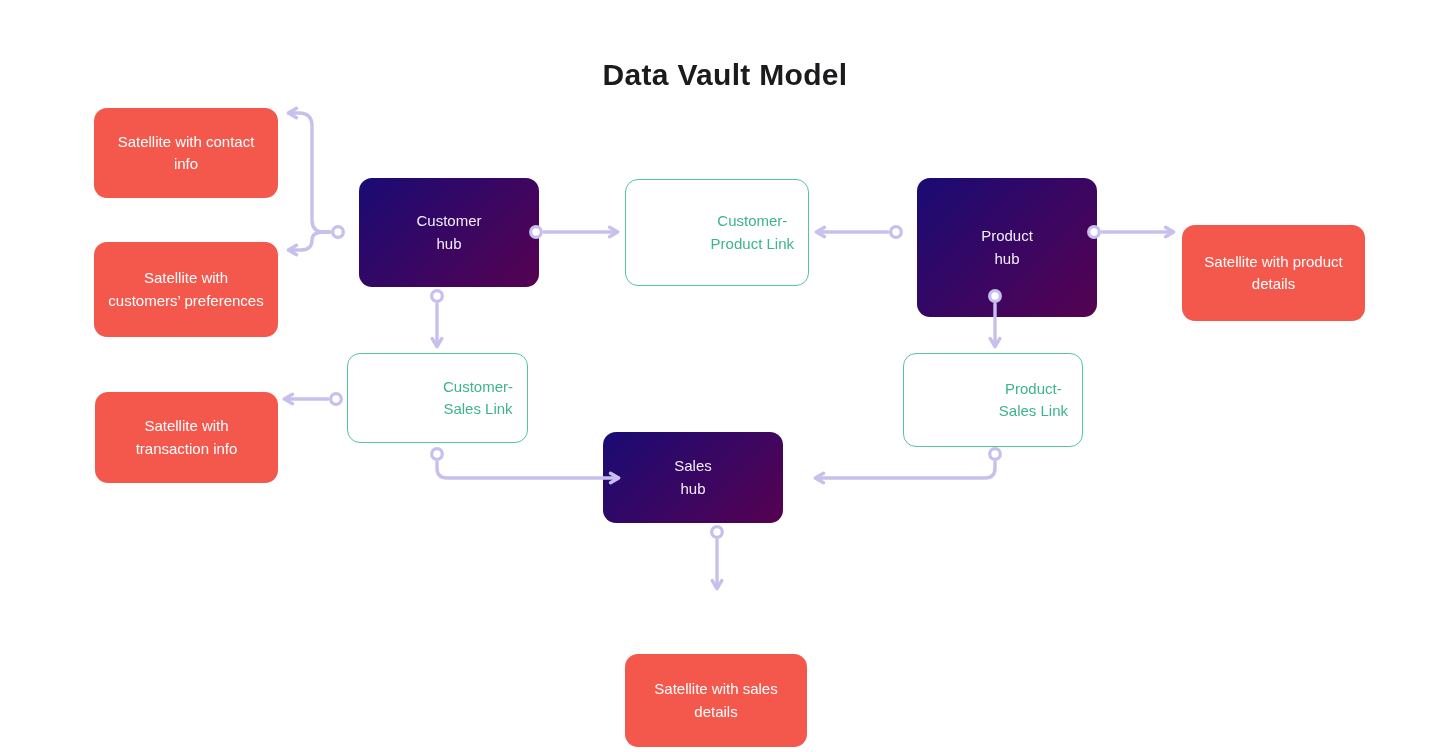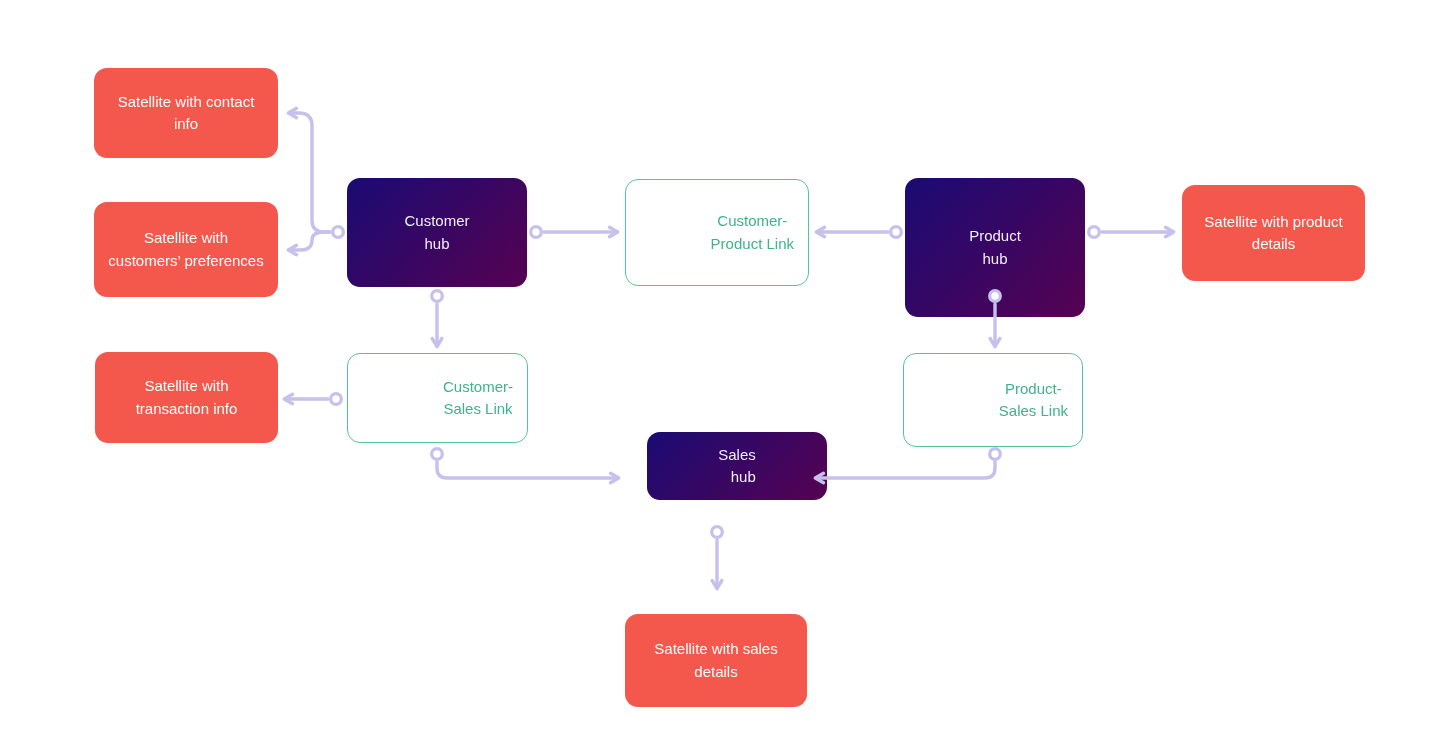--- a/index.html
+++ b/index.html
@@ -36,35 +36,37 @@
     text-align: center;
     font-size: 15px;
     line-height: 1.5;
     white-space: pre-line;
     box-sizing: border-box;
     padding: 6px 14px;
   }
   .satellite {
     background: var(--satellite-fill, #f4584c);
     color: var(--satellite-text, #ffffff);
+    margin-top: 40px;
   }
   .hub {
     background: linear-gradient(135deg, var(--hub-gradient-start, #1a0b74) 0%, var(--hub-gradient-end, #560251) 100%);
     color: var(--hub-text, #f2eefb);
+    margin-left: 12px;
   }
   .link {
     background: #ffffff;
     border: 1.6px solid var(--link-border, #56c598);
     color: var(--link-text, #3db489);
     justify-content: flex-end;
   }
   
   .n-customer-hub   { left: 347px; top: 178px; width: 180px; height: 109px; }
   .n-product-hub    { left: 905px; top: 178px; width: 180px; height: 139px; }
-  .n-sales-hub      { left: 647px; top: 432px; width: 180px; height:  68px; text-align: right; }
+  .n-sales-hub      { left: 591px; top: 432px; width: 180px; height:  91px; }
   .n-cp-link        { left: 625px; top: 179px; width: 184px; height: 107px; }
   .n-cs-link        { left: 347px; top: 353px; width: 181px; height:  90px; }
   .n-ps-link        { left: 903px; top: 353px; width: 180px; height:  94px; }
   .n-sat-contact    { left:  94px; top:  68px; width: 184px; height:  90px; }
   .n-sat-pref       { left:  94px; top: 202px; width: 184px; height:  95px; }
   .n-sat-trans      { left:  95px; top: 352px; width: 183px; height:  91px; }
   .n-sat-product    { left: 1182px; top: 185px; width: 183px; height:  96px; }
   .n-sat-sales      { left: 625px; top: 614px; width: 182px; height:  93px; }
 
   .connectors {
@@ -91,20 +93,21 @@
     stroke-width: 2.5;
     stroke-linecap: round;
     stroke-linejoin: round;
   }
 </style>
 </head>
 <body>
 
 <div class="canvas">
 
+  <h1 class="diagram-title">Data Vault Model</h1>
 
   <div class="node hub n-customer-hub">
     <span>Customer
 hub</span>
   </div>
   <div class="node hub n-product-hub">
     <span>Product
 hub</span>
   </div>
   <div class="node hub n-sales-hub">

